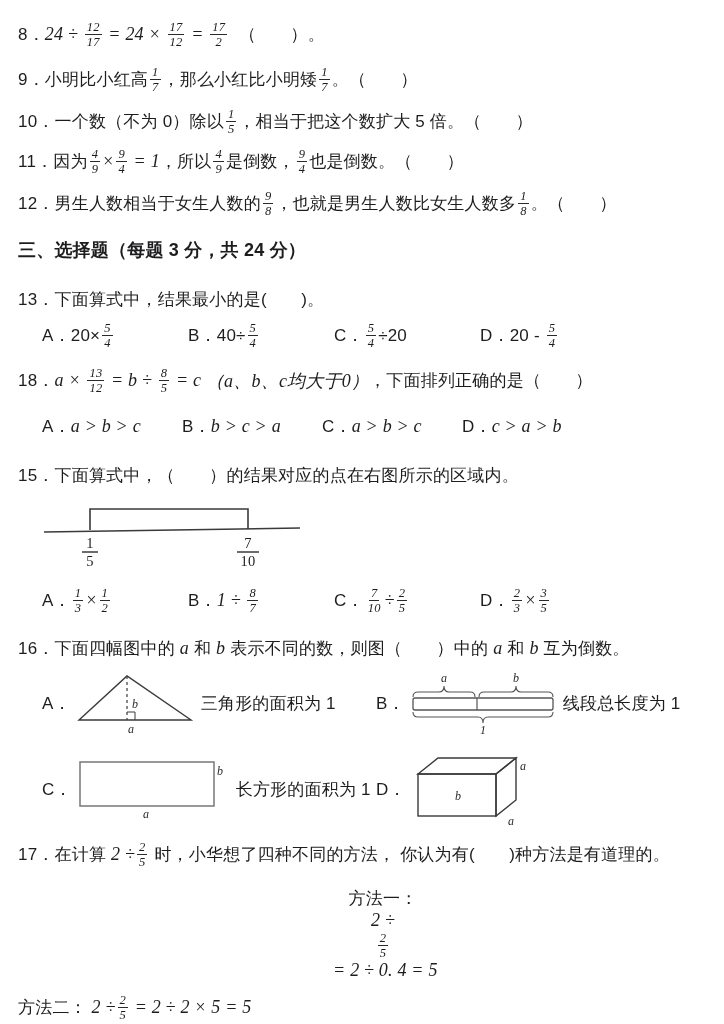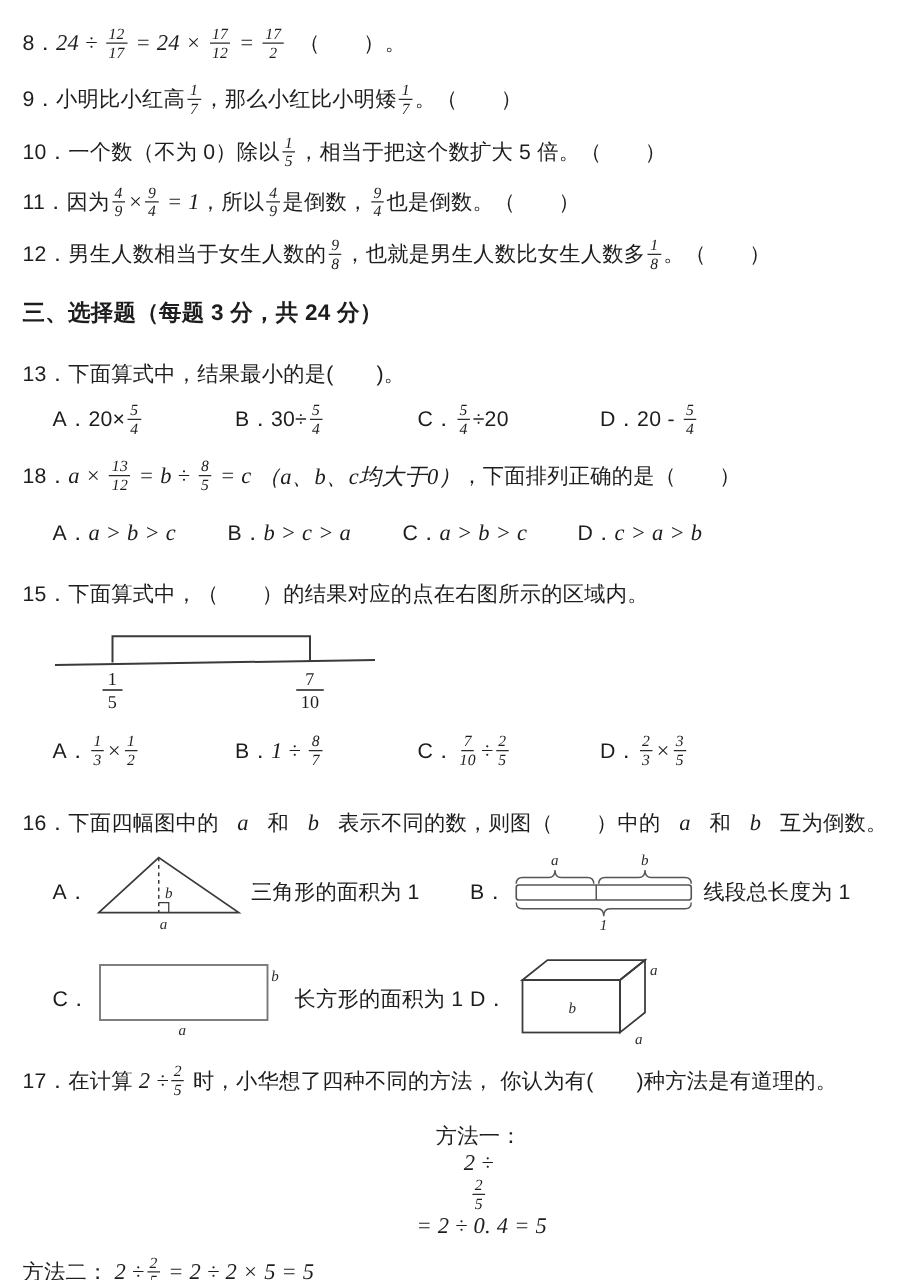--- a/index.html
+++ b/index.html
@@ -27,21 +27,21 @@
   #q11{margin-top:11px;text-align:center;}
   #q12{margin-top:13px;}
   #sec3{margin-top:20px;}
   #q13{margin-top:26px;}
   #q13opts{margin-top:10px;}
   #q14{margin-top:16px;}
   #q14opts{margin-top:20px;}
   #q15{margin-top:26px;text-align:center;}
   #fig15{margin-top:12px;margin-left:22px;}
   #q15opts{margin-top:8px;}
-  #q16{margin-top:32px;justify-content:space-between;}
+  #q16{margin-top:22px;}
   #figrowAB{margin-top:10px;}
   #figrowCD{margin-top:14px;}
   #q17{margin-top:12px;}
   #m1{margin-top:18px;padding-left:38px;flex-direction:column;}
   #m2{margin-top:12px;}
   .optrow{display:flex;align-items:center;padding-left:24px;}
   .optrow .opt{width:146px;display:flex;align-items:center;white-space:pre;}
   .optrow .opt:last-child{width:auto;}
   #q14opts .opt{width:140px;}
   .figrow{display:flex;align-items:center;padding-left:24px;}
@@ -60,21 +60,21 @@
   <div class="line" id="q9"><span class="txt">9．小明比小红高</span><span class="frac"><span class="fn">1</span><span class="fd">7</span></span><span class="txt">，那么小红比小明矮</span><span class="frac"><span class="fn">1</span><span class="fd">7</span></span><span class="txt">。（　　）</span></div>
   <div class="line" id="q10"><span class="txt">10．一个数（不为 0）除以</span><span class="frac"><span class="fn">1</span><span class="fd">5</span></span><span class="txt">，相当于把这个数扩大 5 倍。（　　）</span></div>
   <div class="line" id="q11"><span class="txt">11．因为</span><span class="frac"><span class="fn">4</span><span class="fd">9</span></span><span class="math">×</span><span class="frac"><span class="fn">9</span><span class="fd">4</span></span><span class="math"> = 1</span><span class="txt">，所以</span><span class="frac"><span class="fn">4</span><span class="fd">9</span></span><span class="txt">是倒数，</span><span class="frac"><span class="fn">9</span><span class="fd">4</span></span><span class="txt">也是倒数。（　　）</span></div>
   <div class="line" id="q12"><span class="txt">12．男生人数相当于女生人数的</span><span class="frac"><span class="fn">9</span><span class="fd">8</span></span><span class="txt">，也就是男生人数比女生人数多</span><span class="frac"><span class="fn">1</span><span class="fd">8</span></span><span class="txt">。（　　）</span></div>
 
   <div class="line" id="sec3"><span class="btxt">三、选择题（每题 3 分，共 24 分）</span></div>
 
   <div class="line" id="q13"><span class="txt">13．下面算式中，结果最小的是(　　)。</span></div>
   <div class="optrow" id="q13opts">
     <span class="opt line"><span class="txt">A．</span><span class="txt">20×</span><span class="frac"><span class="fn">5</span><span class="fd">4</span></span></span>
-    <span class="opt line"><span class="txt">B．</span><span class="txt">30÷</span><span class="frac"><span class="fn">5</span><span class="fd">4</span></span></span>
+    <span class="opt line"><span class="txt">B．</span><span class="txt">40÷</span><span class="frac"><span class="fn">5</span><span class="fd">4</span></span></span>
     <span class="opt line"><span class="txt">C．</span><span class="frac"><span class="fn">5</span><span class="fd">4</span></span><span class="txt">÷20</span></span>
     <span class="opt line"><span class="txt">D．</span><span class="txt">20 - </span><span class="frac"><span class="fn">5</span><span class="fd">4</span></span></span>
   </div>
 
   <div class="line" id="q14"><span class="txt">18．</span><span class="math">a × </span><span class="frac"><span class="fn">13</span><span class="fd">12</span></span><span class="math"> = b ÷ </span><span class="frac"><span class="fn">8</span><span class="fd">5</span></span><span class="math"> = c</span><span class="math"> （a、b、c均大于0）</span><span class="txt">，下面排列正确的是（　　）</span></div>
   <div class="optrow" id="q14opts">
     <span class="opt line"><span class="txt">A．</span><span class="math">a &gt; b &gt; c</span></span>
     <span class="opt line"><span class="txt">B．</span><span class="math">b &gt; c &gt; a</span></span>
     <span class="opt line"><span class="txt">C．</span><span class="math">a &gt; b &gt; c</span></span>
     <span class="opt line"><span class="txt">D．</span><span class="math">c &gt; a &gt; b</span></span>

